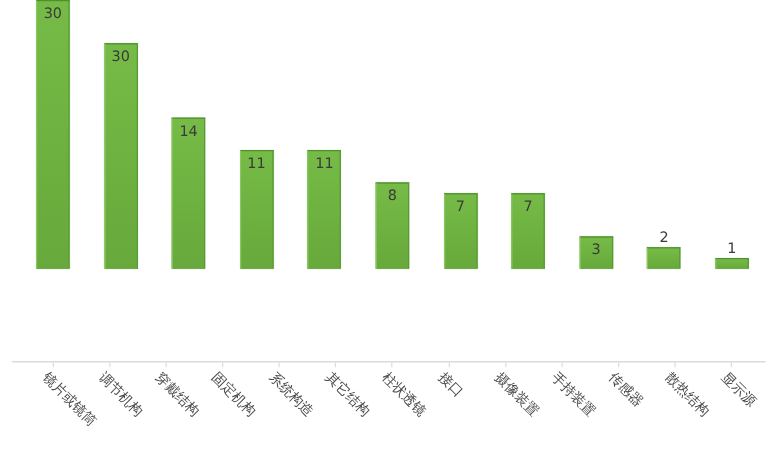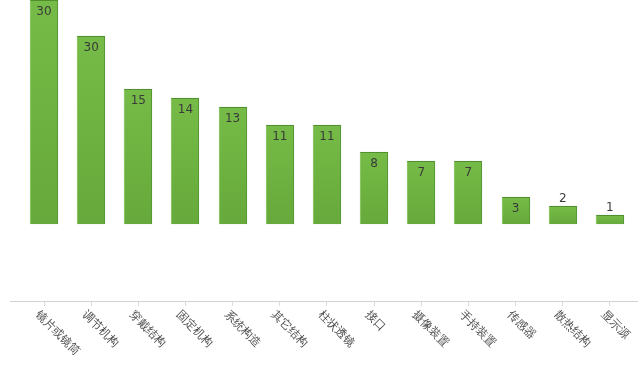--- a/index.html
+++ b/index.html
@@ -157,35 +157,25 @@
           <div class="bar-rect" style="height: 269px; background-color: rgb(109, 179, 63);">
             <span class="bar-value-inside" style="color: rgb(58, 58, 58);">30</span>
           </div>
         </div>
         <div class="bar-slot">
           <div class="bar-rect" style="height: 188px; background-color: rgb(109, 179, 63);">
             <span class="bar-value-inside" style="color: rgb(58, 58, 58);">30</span>
           </div>
         </div>
         <div class="bar-slot">
-          <div class="bar-rect" style="height: 135px; background-color: rgb(109, 179, 63);">
-            <span class="bar-value-inside" style="color: rgb(58, 58, 58);">15</span>
-          </div>
-        </div>
-        <div class="bar-slot">
           <div class="bar-rect" style="height: 126px; background-color: rgb(109, 179, 63);">
             <span class="bar-value-inside" style="color: rgb(58, 58, 58);">14</span>
           </div>
         </div>
         <div class="bar-slot">
-          <div class="bar-rect" style="height: 117px; background-color: rgb(109, 179, 63);">
-            <span class="bar-value-inside" style="color: rgb(58, 58, 58);">13</span>
-          </div>
-        </div>
-        <div class="bar-slot">
           <div class="bar-rect" style="height: 99px; background-color: rgb(109, 179, 63);">
             <span class="bar-value-inside" style="color: rgb(58, 58, 58);">11</span>
           </div>
         </div>
         <div class="bar-slot">
           <div class="bar-rect" style="height: 99px; background-color: rgb(109, 179, 63);">
             <span class="bar-value-inside" style="color: rgb(58, 58, 58);">11</span>
           </div>
         </div>
         <div class="bar-slot">

